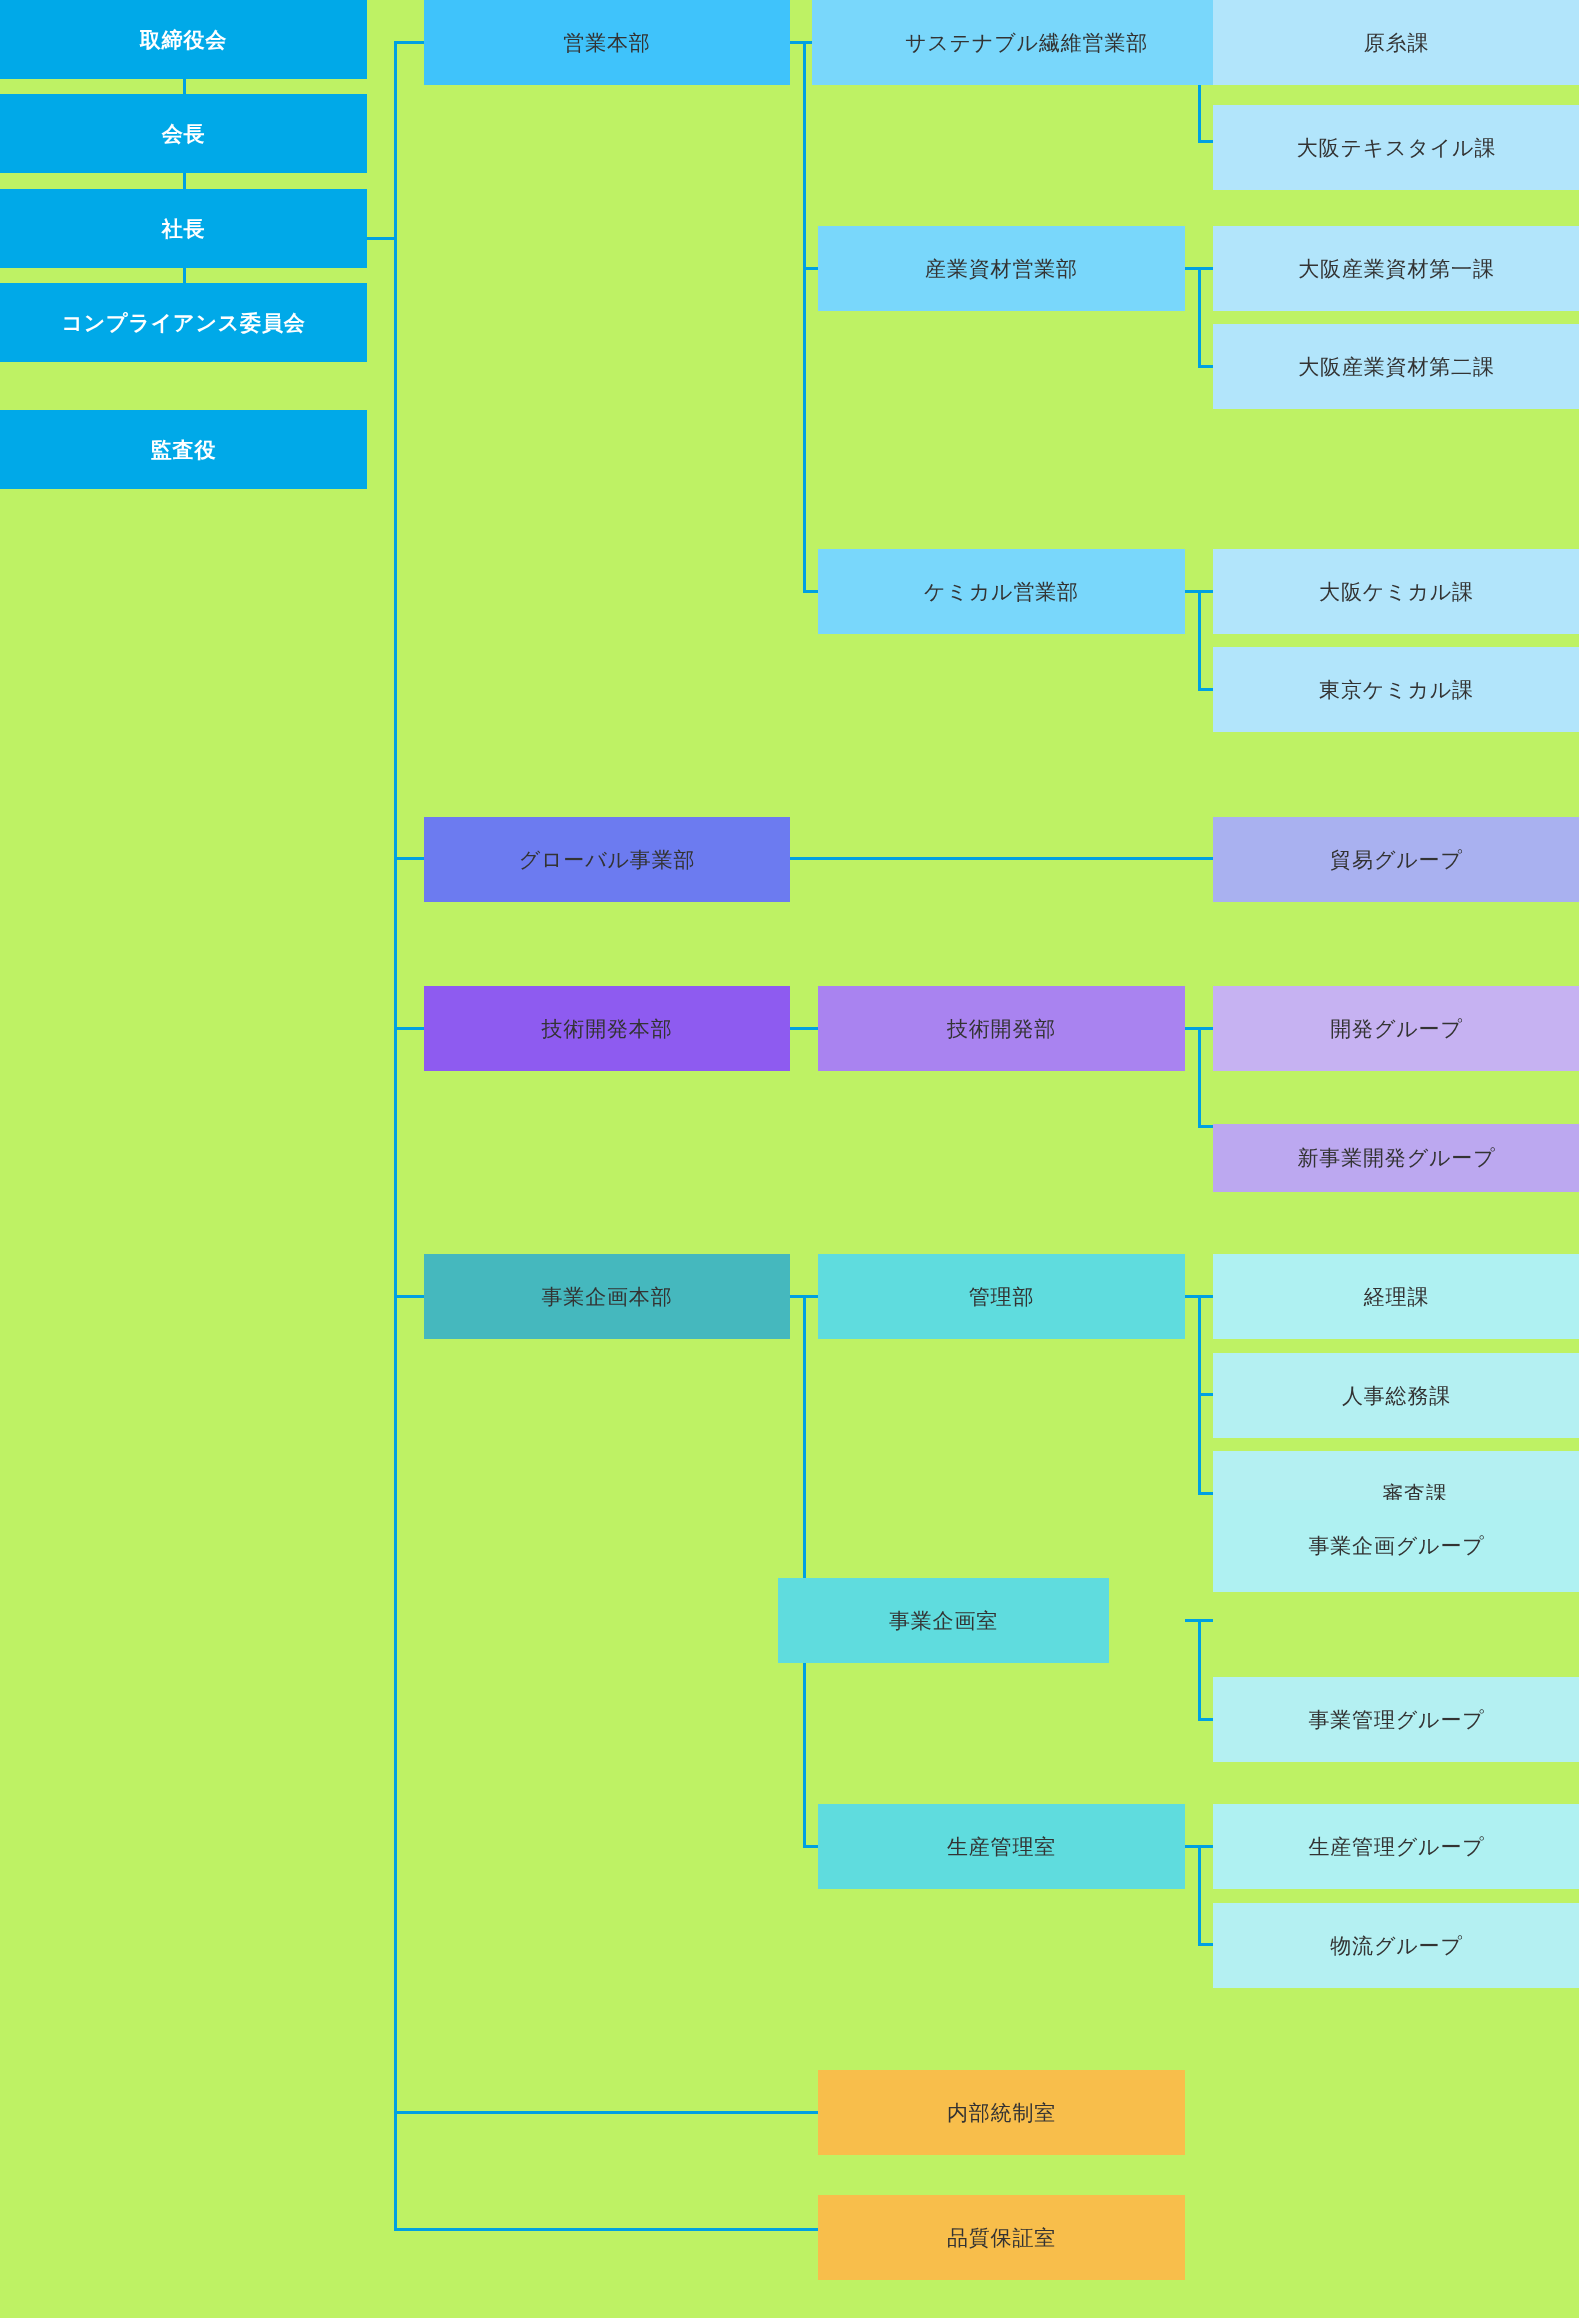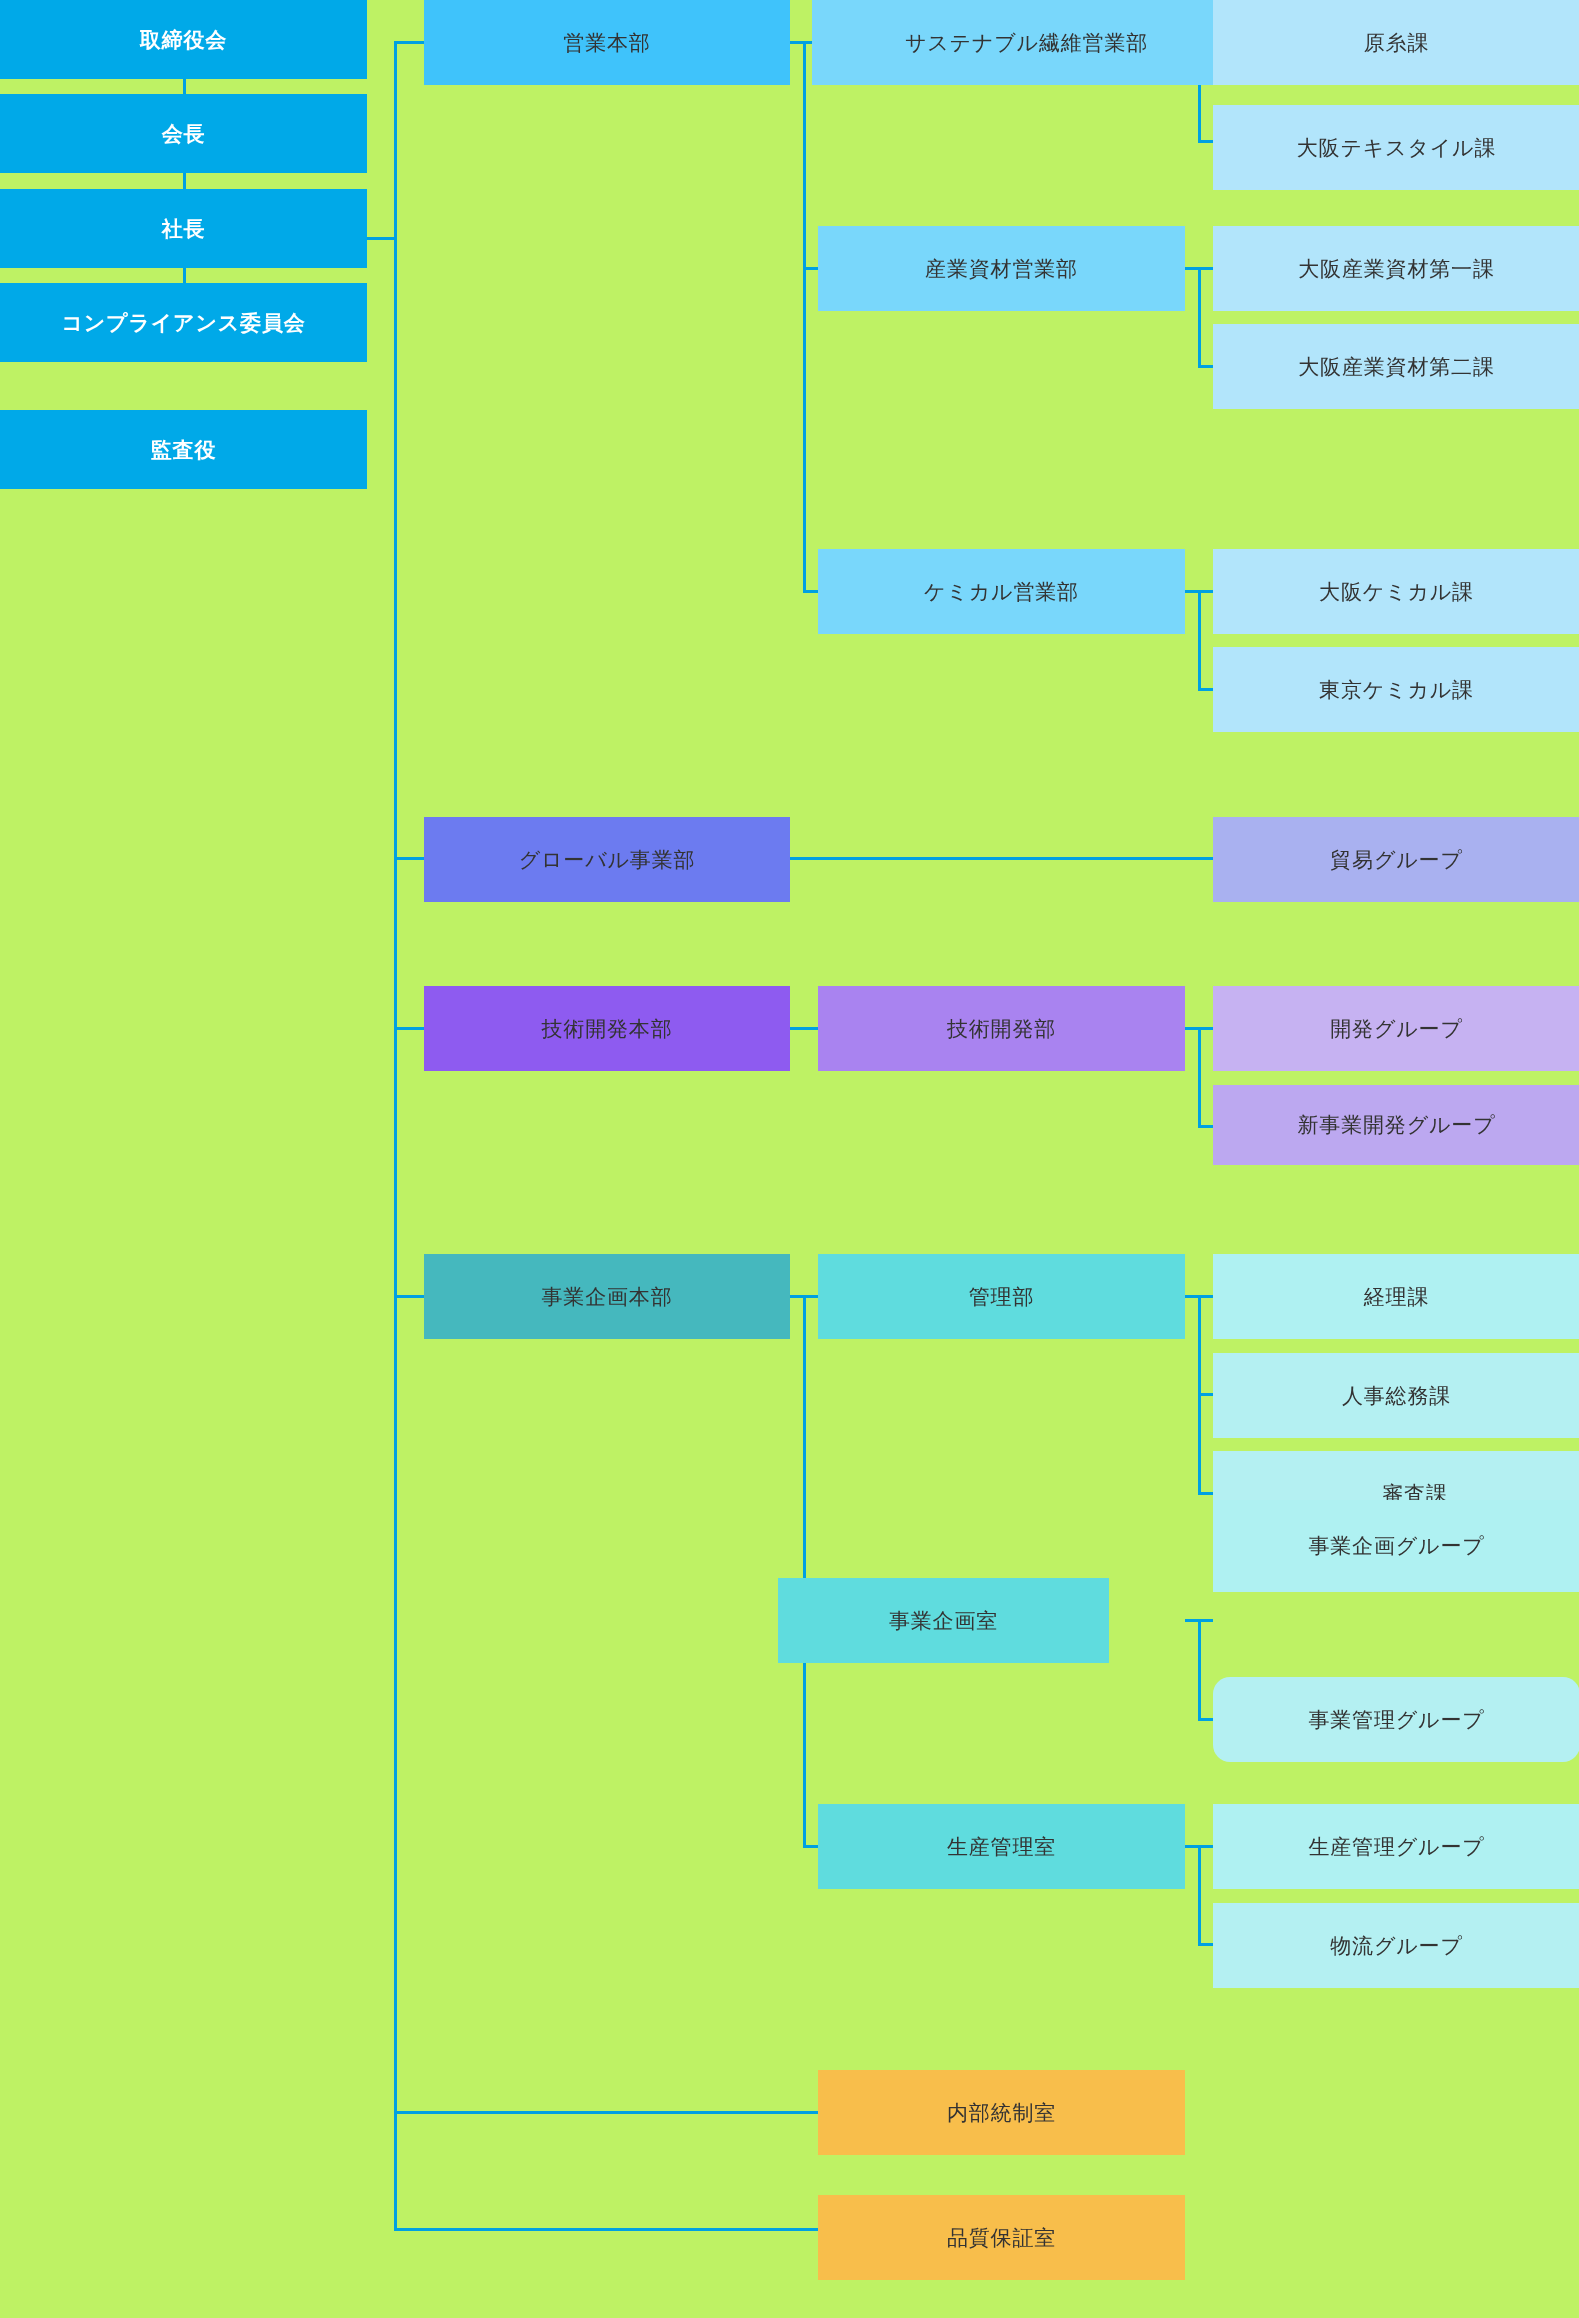--- a/index.html
+++ b/index.html
@@ -107,21 +107,21 @@
   <div class="line h" style="left:790px;top:1027px;width:30px;height:2.8px;"></div>
   <div class="box" style="left:818px;top:986px;width:367px;height:85px;background:#A983F0;">技術開発部</div>
 
   <div class="line h" style="left:1185px;top:1027px;width:15.5px;height:2.8px;"></div>
   <div class="line v" style="left:1198px;top:1027px;width:2.8px;height:100px;"></div>
 
   <div class="line h" style="left:1198px;top:1027px;width:15px;height:2.8px;"></div>
   <div class="box" style="left:1213px;top:986px;width:367px;height:85px;background:#C6B2F2;">開発グループ</div>
 
   <div class="line h" style="left:1198px;top:1125px;width:15px;height:2.8px;"></div>
-  <div class="box" style="left:1213px;top:1085px;width:367px;height:80px;background:#BCA8F0;">新事業開発グループ</div>
+  <div class="box" style="left:1213px;top:1124px;width:367px;height:68px;background:#BCA8F0;">新事業開発グループ</div>
 
   <div class="line h" style="left:394px;top:1295px;width:30px;height:2.8px;"></div>
   <div class="box" style="left:424px;top:1254px;width:366px;height:85px;background:#45B8BE;">事業企画本部</div>
 
   <div class="line h" style="left:790px;top:1295px;width:15.5px;height:2.8px;"></div>
   <div class="line v" style="left:803px;top:1295px;width:2.8px;height:550px;"></div>
 
   <div class="line h" style="left:803px;top:1295px;width:15.5px;height:2.8px;"></div>
   <div class="box" style="left:818px;top:1254px;width:367px;height:85px;background:#5FDCDE;">管理部</div>
   <div class="line h" style="left:1185px;top:1295px;width:15.5px;height:2.8px;"></div>
@@ -138,21 +138,21 @@
 
   <div class="line h" style="left:803px;top:1619px;width:15.5px;height:2.8px;"></div>
   <div class="box" style="left:778px;top:1578px;width:331px;height:85px;background:#5FDCDE;text-align:center;">事業企画室</div>
   <div class="line h" style="left:1185px;top:1619px;width:15.5px;height:2.8px;"></div>
   <div class="line v" style="left:1198px;top:1619px;width:2.8px;height:100px;"></div>
 
   <div class="line h" style="left:1198px;top:1619px;width:15px;height:2.8px;"></div>
   <div class="box" style="left:1213px;top:1500px;width:367px;height:92px;background:#AFF1F2;">事業企画グループ</div>
 
   <div class="line h" style="left:1198px;top:1718px;width:15px;height:2.8px;"></div>
-  <div class="box" style="left:1213px;top:1677px;width:367px;height:85px;background:#B4F0F2;border-radius:17px;">事業管理グループ</div>
+  <div class="box" style="left:1213px;top:1677px;width:367px;height:85px;background:#B4F0F2;">事業管理グループ</div>
 
   <div class="line h" style="left:803px;top:1845px;width:15.5px;height:2.8px;"></div>
   <div class="box" style="left:818px;top:1804px;width:367px;height:85px;background:#5FDCDE;">生産管理室</div>
   <div class="line h" style="left:1185px;top:1845px;width:15.5px;height:2.8px;"></div>
   <div class="line v" style="left:1198px;top:1845px;width:2.8px;height:100px;"></div>
 
   <div class="line h" style="left:1198px;top:1845px;width:15px;height:2.8px;"></div>
   <div class="box" style="left:1213px;top:1804px;width:367px;height:85px;background:#AFF1F2;">生産管理グループ</div>
 
   <div class="line h" style="left:1198px;top:1943px;width:15px;height:2.8px;"></div>

